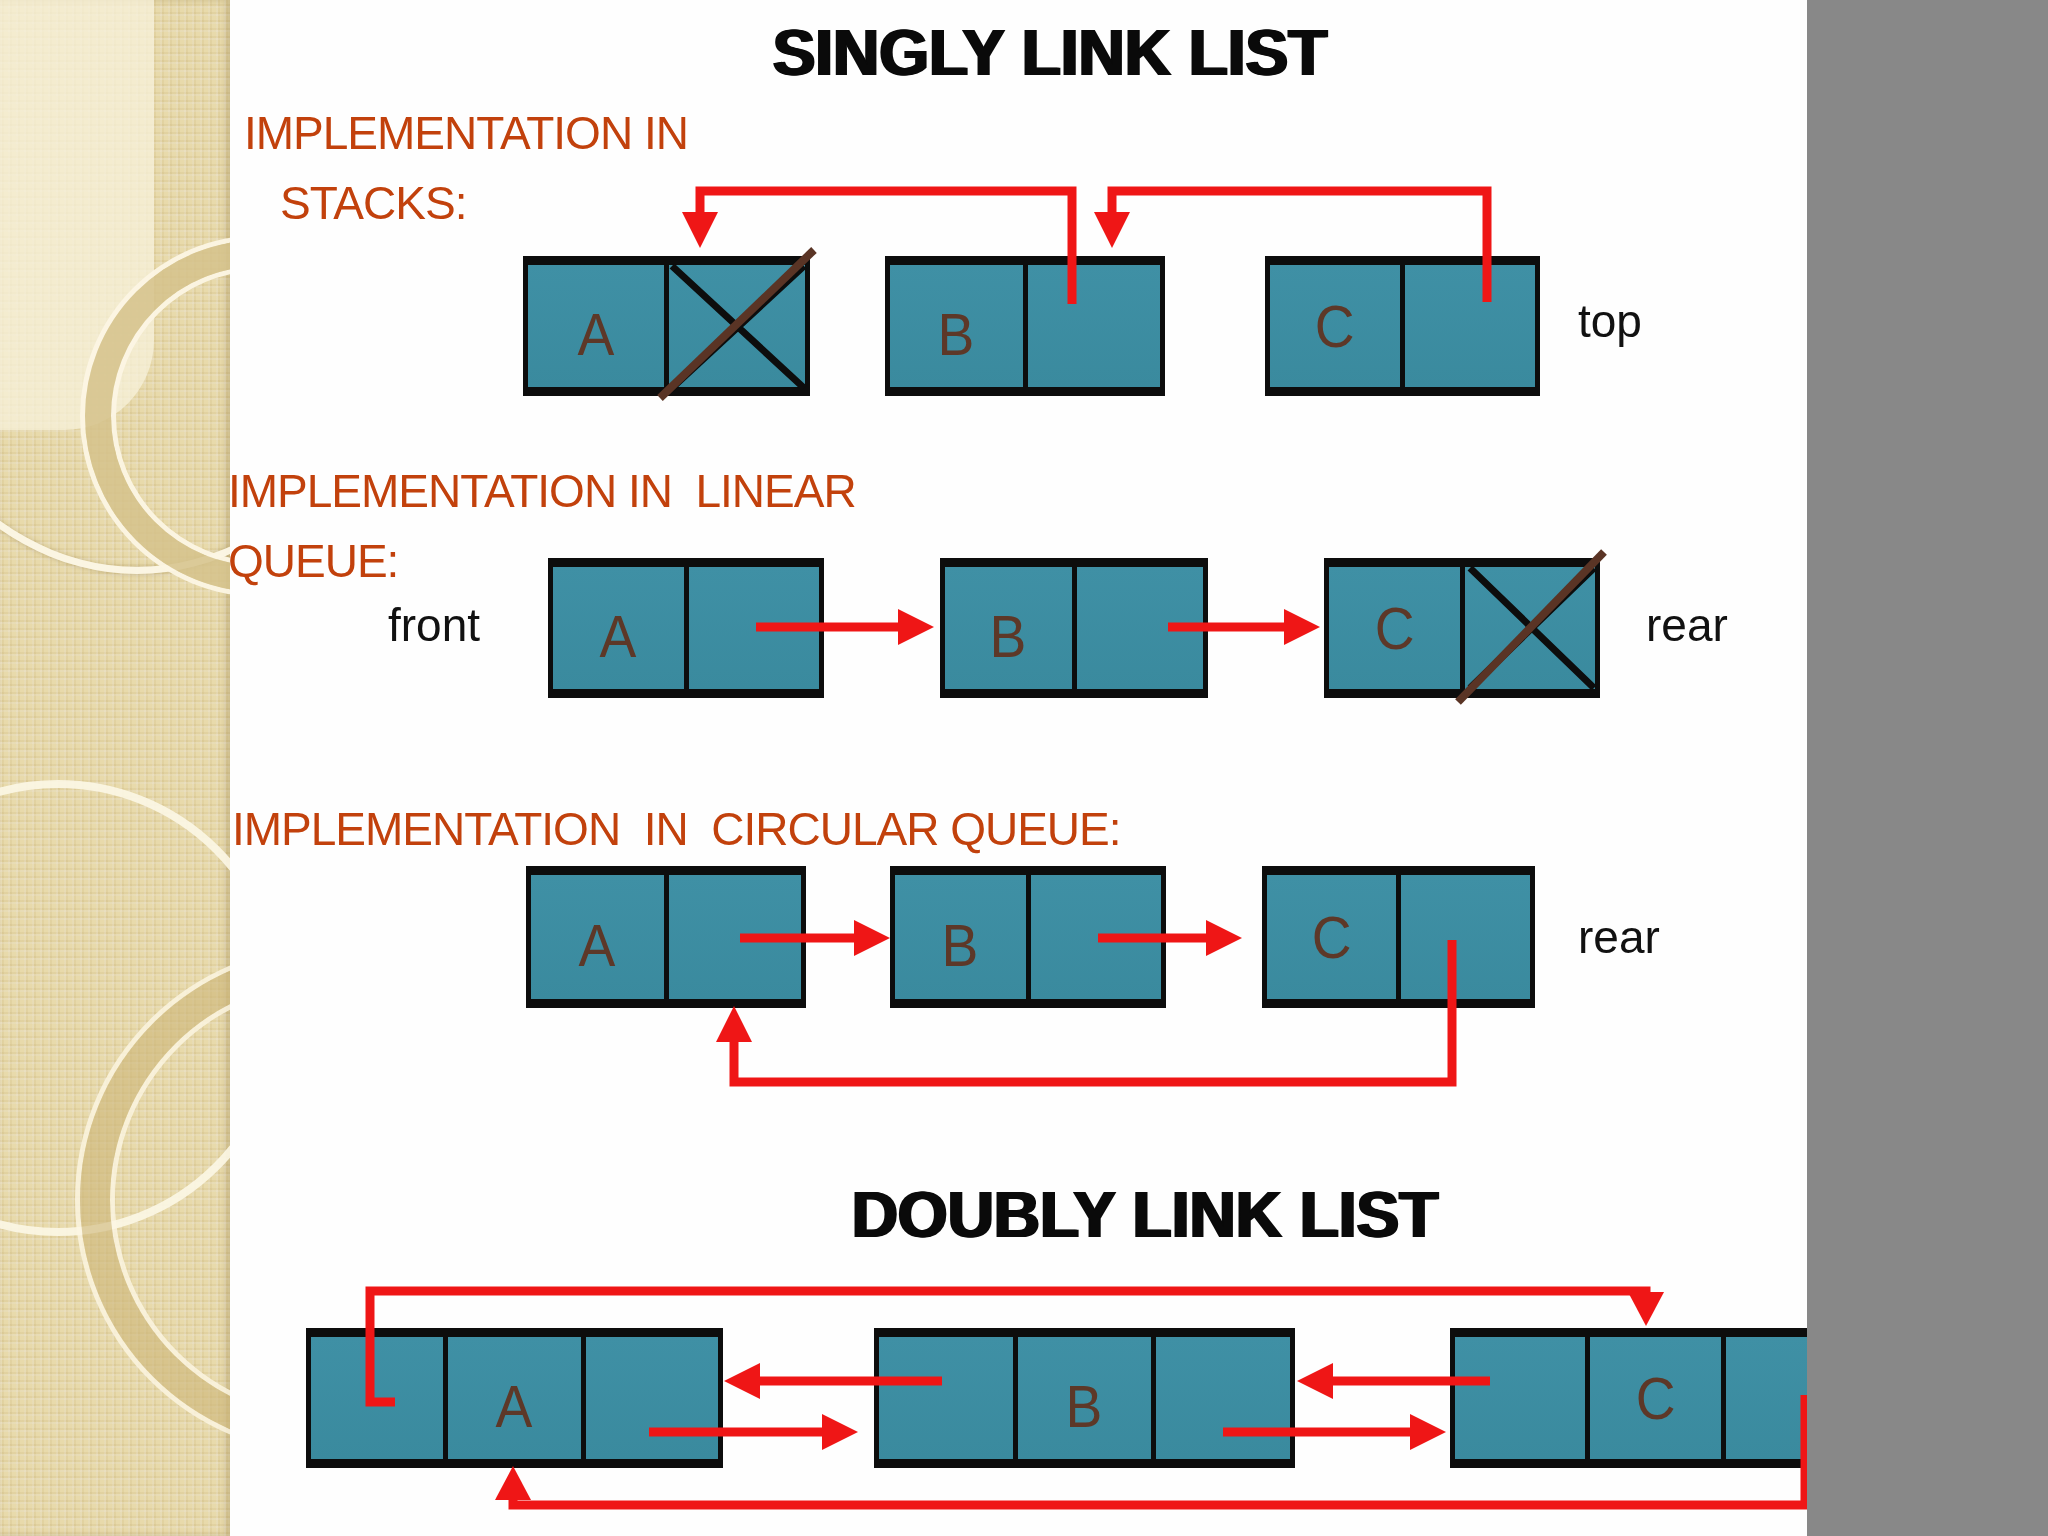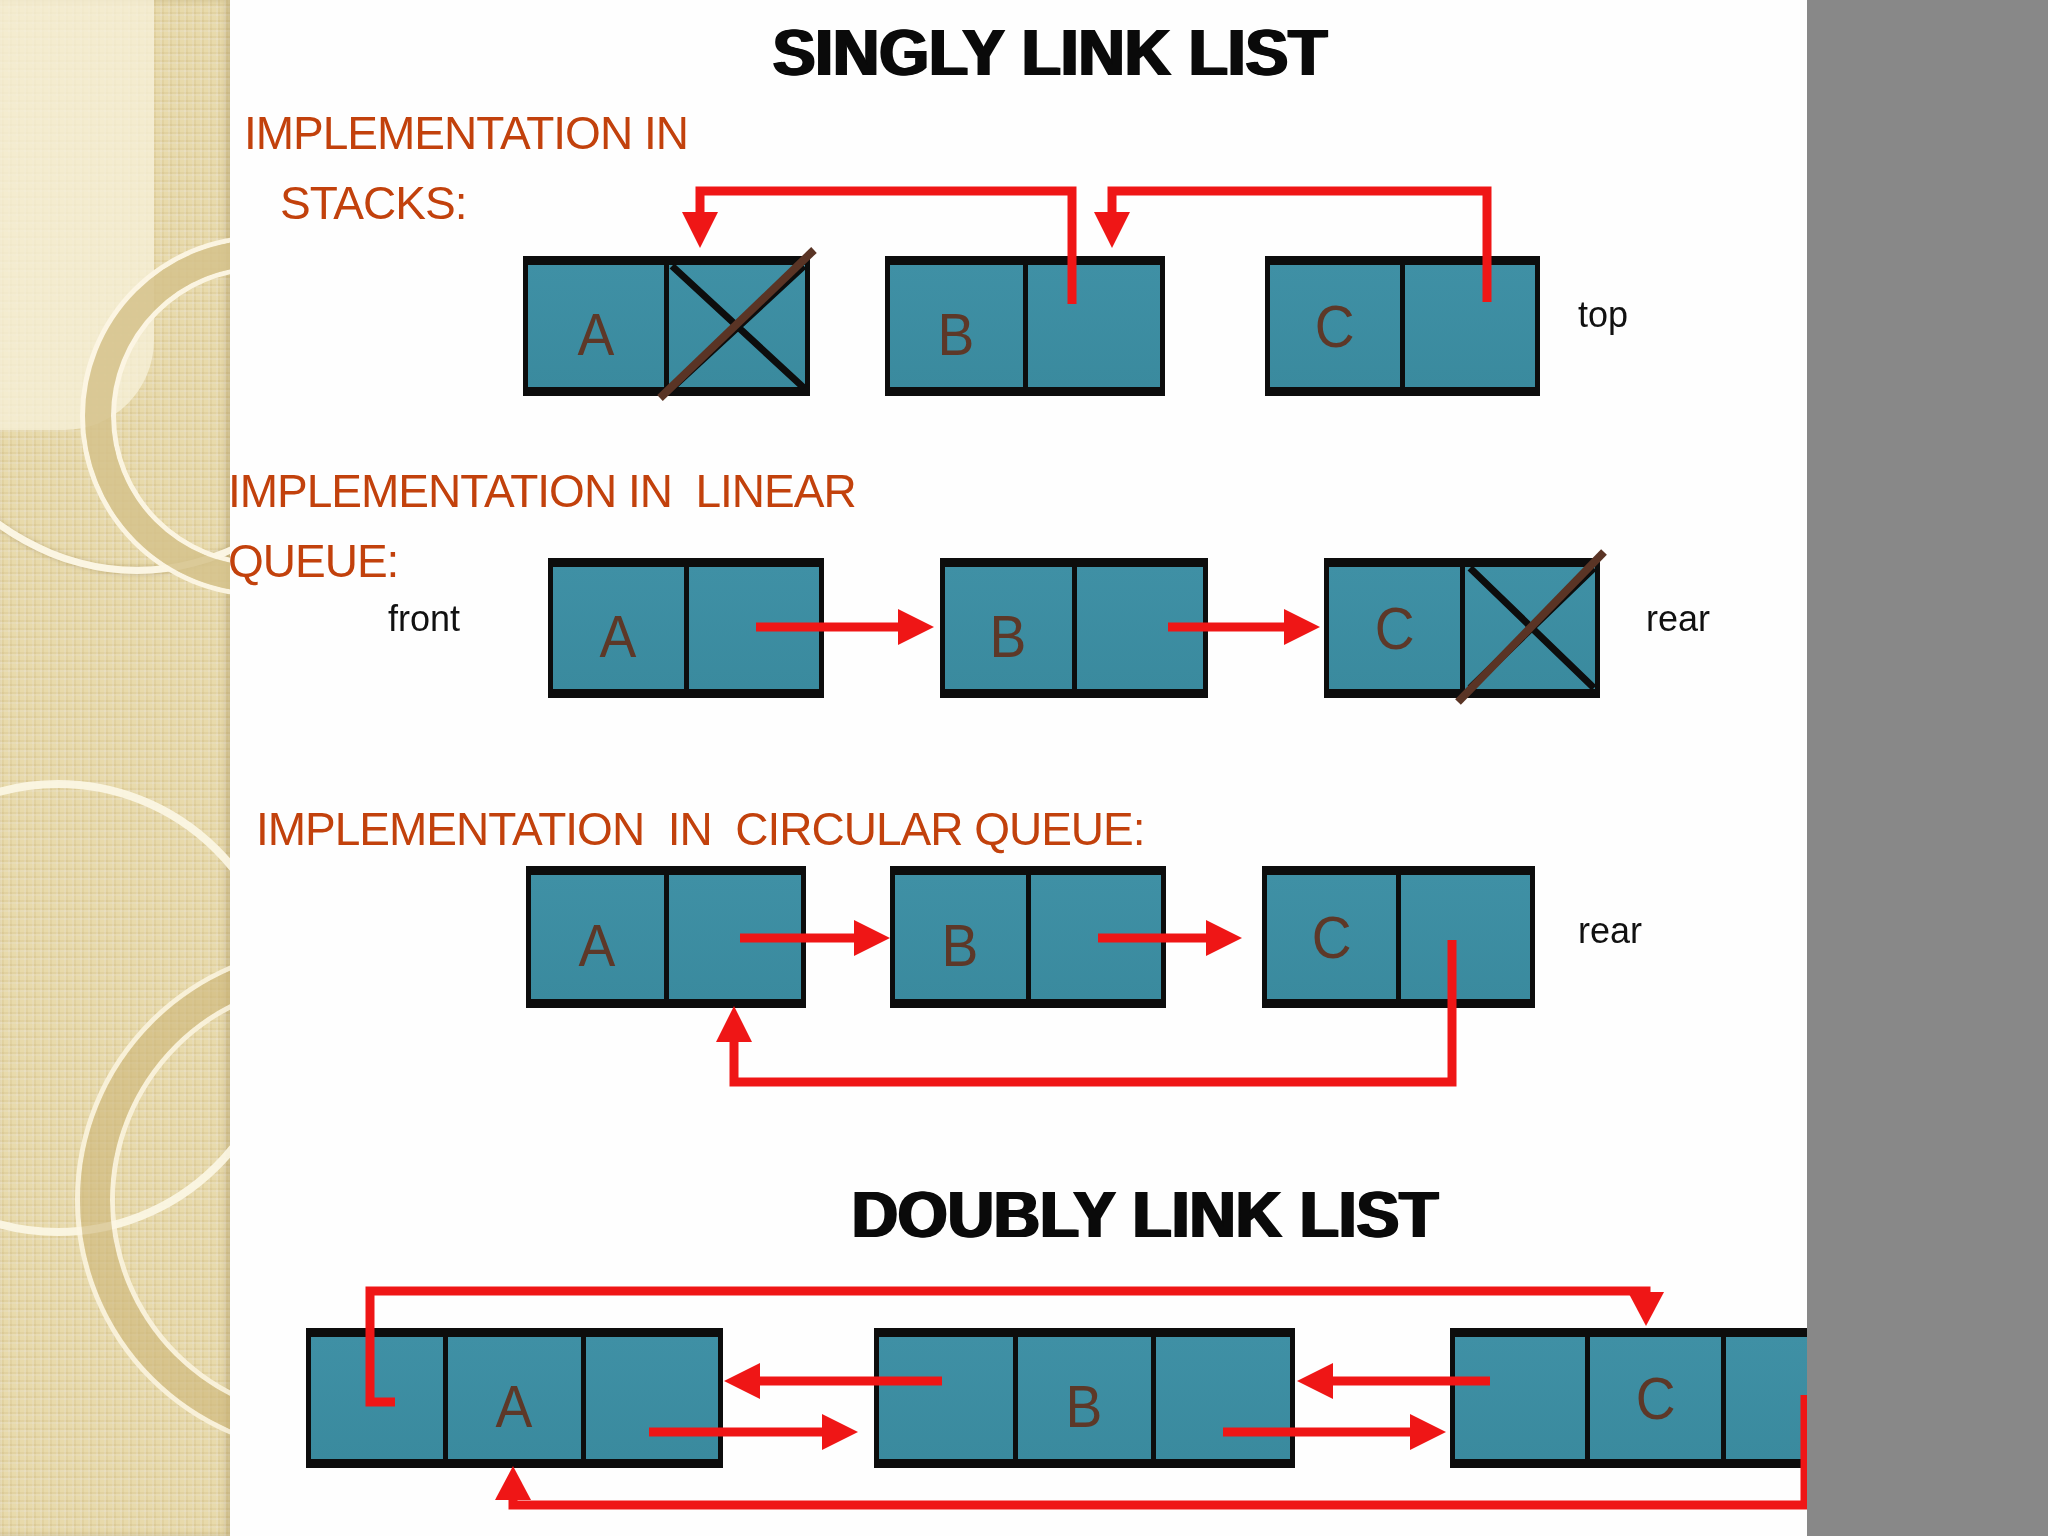--- a/index.html
+++ b/index.html
@@ -45,21 +45,21 @@
   .big-title{
     position:absolute;font-size:64px;font-weight:bold;color:#0a0a0a;
     text-align:center;letter-spacing:0px;white-space:pre;
     text-shadow:1.5px 0 0 #0a0a0a, -1.5px 0 0 #0a0a0a;
   }
   .heading{
     position:absolute;font-size:46px;font-weight:400;color:#c2410c;
     letter-spacing:-1px;white-space:pre;
   }
   .side-label{
-    position:absolute;font-size:36px;font-weight:400;color:#111;white-space:pre;
+    position:absolute;font-size:46px;font-weight:400;color:#111;white-space:pre;
   }
   
   .node{
     position:absolute;display:flex;box-sizing:border-box;
     border:5px solid #0d0d0d;border-top-width:9px;border-bottom-width:9px;
     background:#0d0d0d;
   }
   .cell{
     flex:1 1 0;position:relative;
     background:linear-gradient(180deg,#3f90a5 0%,#3a8a9e 100%);
@@ -87,21 +87,21 @@
   </div>
 
   <div class="big-title" style="left:620px;top:16px;width:860px;">SINGLY LINK LIST</div>
 
   <div class="heading" style="left:244px;top:106px;">IMPLEMENTATION IN</div>
   <div class="heading" style="left:244px;top:176px;margin-left:36px;">STACKS:</div>
 
   <div class="heading" style="left:228px;top:464px;">IMPLEMENTATION IN  LINEAR</div>
   <div class="heading" style="left:228px;top:534px;">QUEUE:</div>
 
-  <div class="heading" style="left:256px;top:802px;">IMPLEMENTATION  IN  CIRCULAR QUEUE:</div>
+  <div class="heading" style="left:232px;top:802px;">IMPLEMENTATION  IN  CIRCULAR QUEUE:</div>
 
   <div class="big-title" style="left:740px;top:1178px;width:810px;">DOUBLY LINK LIST</div>
 
   <div class="side-label" style="left:1578px;top:294px;">top</div>
   <div class="side-label" style="left:388px;top:598px;">front</div>
   <div class="side-label" style="left:1646px;top:598px;">rear</div>
   <div class="side-label" style="left:1578px;top:910px;">rear</div>
   <div class="side-label" style="left:1878px;top:1360px;">rear</div>
 
   <div class="node" style="left:523px;top:256px;width:287px;height:140px;">

